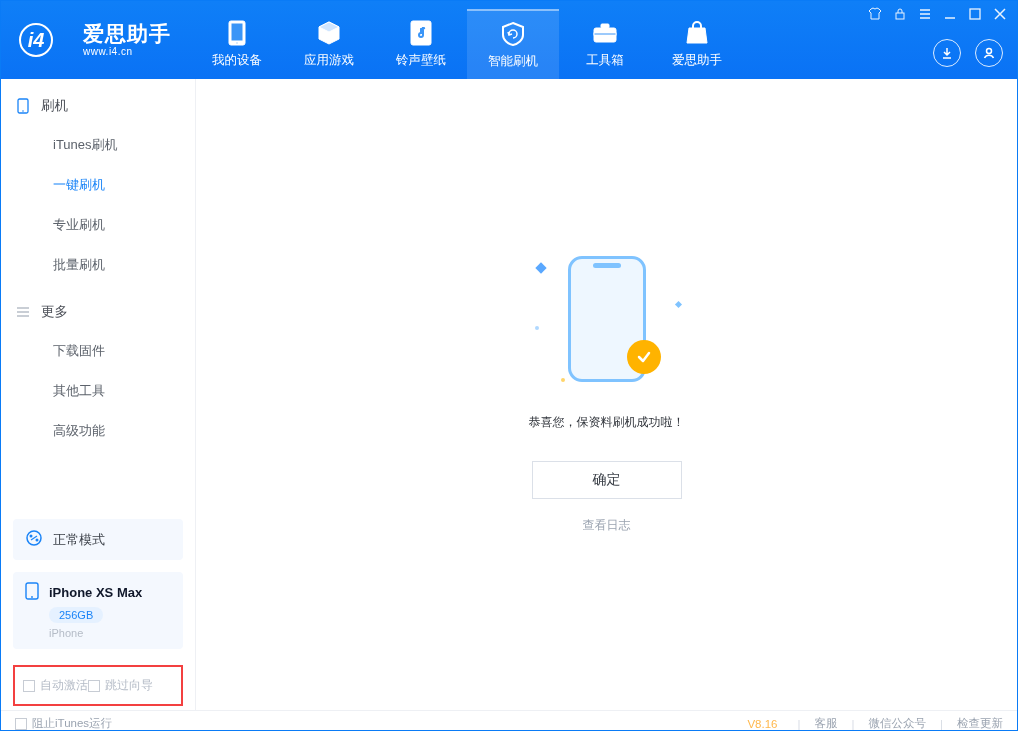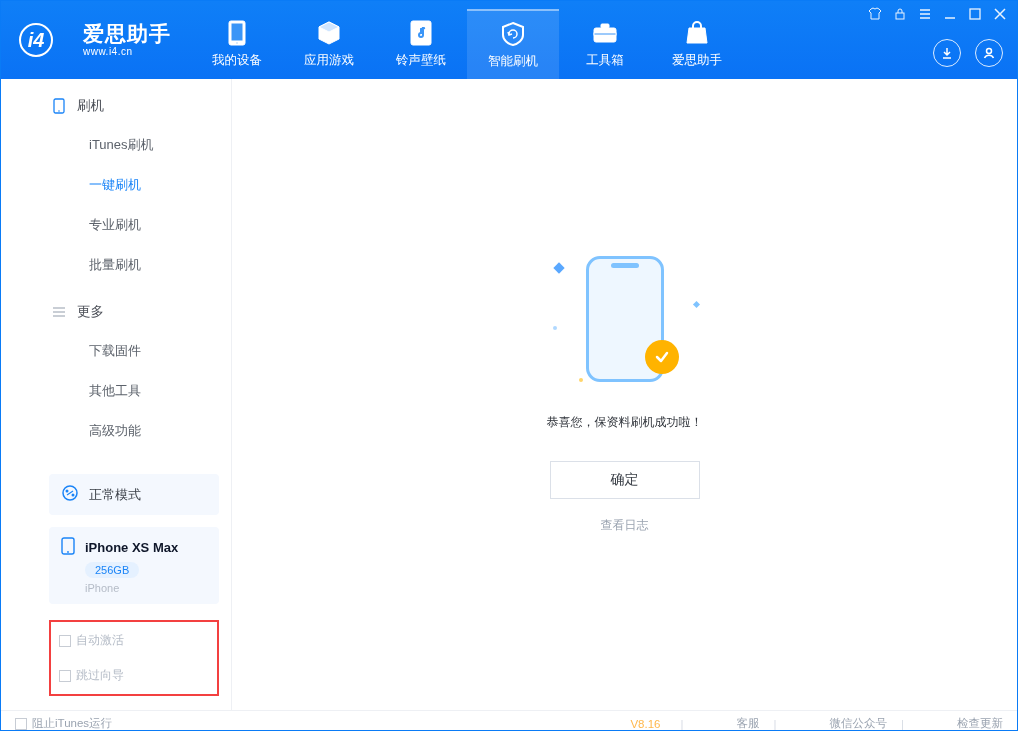--- a/index.html
+++ b/index.html
@@ -40,21 +40,21 @@
 .hr-small { width:14px; height:14px; cursor:pointer; opacity:0.9; }
 .header-bottom-icons {
   position:absolute; right:14px; bottom:12px; display:flex; gap:14px; align-items:center;
 }
 .circle-btn {
   width:28px; height:28px; border:1.5px solid rgba(255,255,255,0.85); border-radius:50%;
   display:flex; align-items:center; justify-content:center; cursor:pointer;
 }
 
 
-.body { display:flex; height: 631px; padding-left: 36px; }
+.body { display:flex; height: 631px; }
 .sidebar {
   width: 195px; background:#fff; border-right:1px solid #eef0f4;
   display:flex; flex-direction:column; font-size:13px; color:#5a5f66;
 }
 .side-section-hdr {
   display:flex; align-items:center; gap:10px; padding: 18px 14px 10px 14px;
   color:#4b4f57; font-size:13.5px;
 }
 .side-section-hdr .hdr-icon { width:16px; height:16px; display:flex; align-items:center; justify-content:center; }
 .side-item {
@@ -69,22 +69,22 @@
 }
 .device-card { flex-direction:column; align-items:flex-start; gap:4px; }
 .device-head { display:flex; align-items:center; gap:10px; font-weight:bold; color:#0f172a; font-size:13px; }
 .capacity-badge {
   background:#e5f1ff; color:#1a84f7; font-size:11px; padding:2px 10px;
   border-radius:10px; margin-left:24px;
 }
 .device-type { color:#b5bcc7; font-size:11px; margin-left:24px; }
 
 .checkbox-row {
-  margin: 10px 12px 14px 12px; padding:10px 8px; display:flex; gap:18px;
-  border:2px solid #f34040; font-size:12px; color:#b5bcc7;flex-direction:column;
+  margin: 10px 12px 4px 12px; padding:10px 8px; display:flex; 
+  border:2px solid #f34040; font-size:12px; color:#b5bcc7;
 }
 .chk { display:flex; align-items:center; gap:5px; cursor:pointer; }
 .chk-box { width:12px; height:12px; border:1px solid #c7ccd4; background:#fff; }
 
 
 .main { flex:1; position:relative; display:flex; flex-direction:column; align-items:center; justify-content:center; }
 .illus { width:120px; height:130px; position:relative; margin-bottom:28px; }
 .phone {
   width:78px; height:126px; border:3px solid #7fc3ff; border-radius:14px;
   margin:0 auto; background:#eef7ff; position:relative;
@@ -108,21 +108,21 @@
 }
 .view-log { font-size:12px; color:#9aa3b0; cursor:pointer; text-decoration:none; }
 
 
 .statusbar {
   height:26px; border-top:1px solid #eef0f4; display:flex; align-items:center;
   padding:0 14px; font-size:11.5px; color:#9aa3b0; gap:8px;
 }
 .statusbar .left { display:flex; align-items:center; gap:6px; flex:1; }
 .statusbar .right { display:flex; align-items:center; gap:14px; }
-.sb-link { cursor:pointer;margin-left:39px; }
+.sb-link { cursor:pointer; }
 .version { color:#ffb84d; margin-right:6px; }
 .sep { color:#d8dde5; }
 </style>
 </head>
 <body>
 
 <div class="header">
   <div class="brand">
     <div class="brand-logo">i4</div>
     <div class="brand-text">

